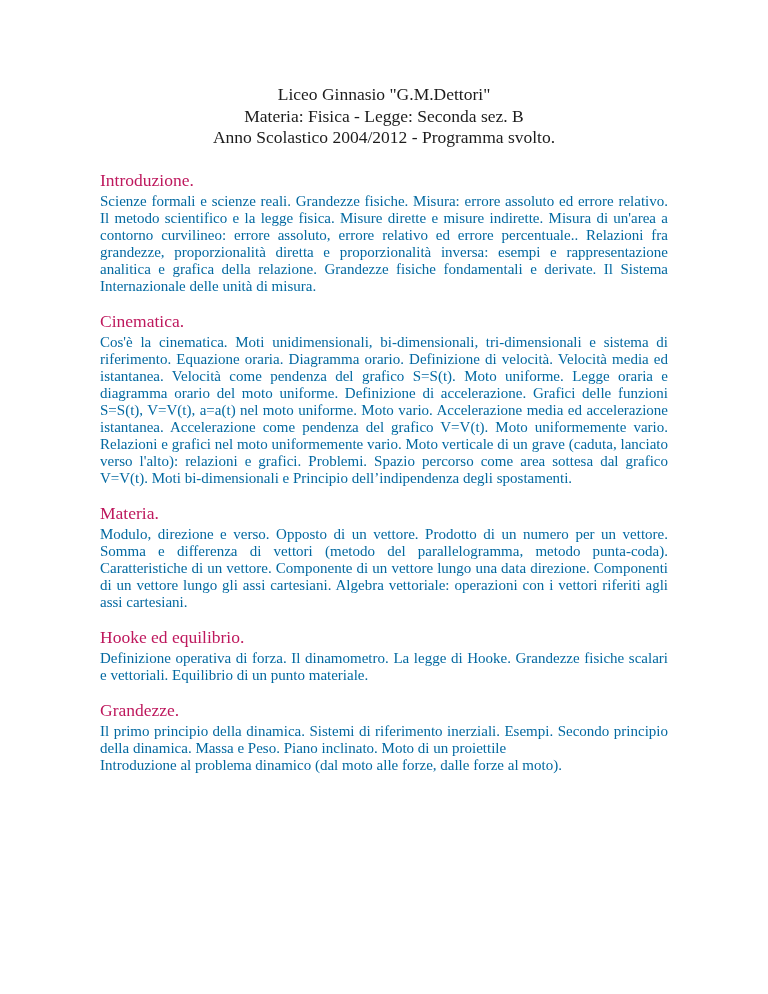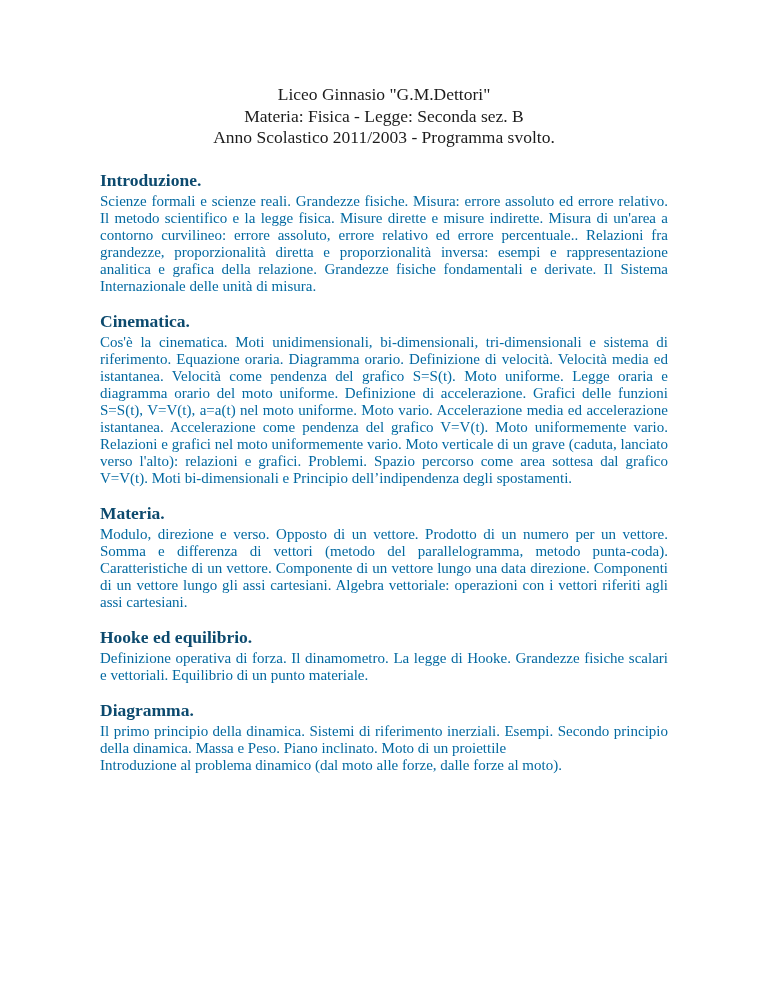--- a/index.html
+++ b/index.html
@@ -26,44 +26,44 @@
     color: #1c1c1c;
   }
   .doc-body {
     display: block;
   }
   .doc-section {
     display: block;
   }
   .section-heading {
     font-size: 17.5px;
-    font-weight: 700;
+    font-weight: 400;
     line-height: 19px;
     margin: 17px 0 3px 0;
-    color: #0c4a6e;
+    color: #be185d;
   }
   .doc-section:first-child .section-heading {
     margin-top: 22px;
   }
   .section-paragraph {
     margin: 0;
     font-size: 15px;
     line-height: 17px;
     text-align: justify;
     color: #0369a1;
   }
 </style>
 </head>
 <body>
 
 <div class="page">
   <header class="doc-header">
     <div class="title-line">Liceo Ginnasio "G.M.Dettori"</div>
     <div class="title-line">Materia: Fisica - Legge: Seconda sez. B</div>
-    <div class="title-line">Anno Scolastico 2011/2003 - Programma svolto.</div>
+    <div class="title-line">Anno Scolastico 2004/2012 - Programma svolto.</div>
   </header>
   <main class="doc-body" id="sections-root">
   <section class="doc-section">
     <h2 class="section-heading">Introduzione.</h2>
   <p class="section-paragraph">Scienze formali e scienze reali. Grandezze fisiche. Misura: errore assoluto ed errore relativo. Il metodo scientifico e la legge fisica. Misure dirette e misure indirette. Misura di un'area a contorno curvilineo: errore assoluto, errore relativo ed errore percentuale.. Relazioni fra grandezze, proporzionalità diretta e proporzionalità inversa: esempi e rappresentazione analitica e grafica della relazione. Grandezze fisiche fondamentali e derivate. Il Sistema Internazionale delle unità di misura.</p>
       </section>
 
   <section class="doc-section">
     <h2 class="section-heading">Cinematica.</h2>
   <p class="section-paragraph">Cos'è la cinematica. Moti unidimensionali, bi-dimensionali, tri-dimensionali e sistema di riferimento. Equazione oraria. Diagramma orario. Definizione di velocità. Velocità media ed istantanea. Velocità come pendenza del grafico S=S(t). Moto uniforme. Legge oraria e diagramma orario del moto uniforme. Definizione di accelerazione. Grafici delle funzioni S=S(t), V=V(t), a=a(t) nel moto uniforme. Moto vario. Accelerazione media ed accelerazione istantanea. Accelerazione come pendenza del grafico V=V(t). Moto uniformemente vario. Relazioni e grafici nel moto uniformemente vario. Moto verticale di un grave (caduta, lanciato verso l'alto): relazioni e grafici. Problemi. Spazio percorso come area sottesa dal grafico V=V(t). Moti bi-dimensionali e Principio dell’indipendenza degli spostamenti.</p>
@@ -73,18 +73,18 @@
     <h2 class="section-heading">Materia.</h2>
   <p class="section-paragraph">Modulo, direzione e verso. Opposto di un vettore. Prodotto di un numero per un vettore. Somma e differenza di vettori (metodo del parallelogramma, metodo punta-coda). Caratteristiche di un vettore. Componente di un vettore lungo una data direzione. Componenti di un vettore lungo gli assi cartesiani. Algebra vettoriale: operazioni con i vettori riferiti agli assi cartesiani.</p>
       </section>
 
   <section class="doc-section">
     <h2 class="section-heading">Hooke ed equilibrio.</h2>
   <p class="section-paragraph">Definizione operativa di forza. Il dinamometro. La legge di Hooke. Grandezze fisiche scalari e vettoriali. Equilibrio di un punto materiale.</p>
       </section>
 
   <section class="doc-section">
-    <h2 class="section-heading">Diagramma.</h2>
+    <h2 class="section-heading">Grandezze.</h2>
   <p class="section-paragraph">Il primo principio della dinamica. Sistemi di riferimento inerziali. Esempi. Secondo principio della dinamica. Massa e Peso. Piano inclinato. Moto di un proiettile</p>
         <p class="section-paragraph">Introduzione al problema dinamico (dal moto alle forze, dalle forze al moto).</p>
       </section>
 </main>
 </div>
 
 </body></html>

